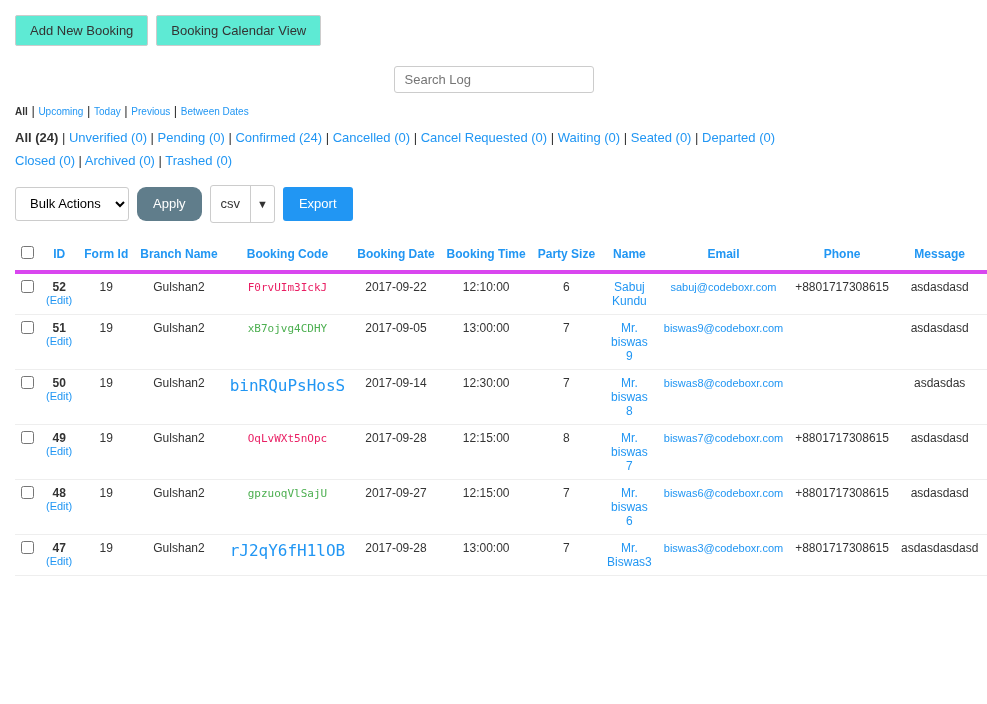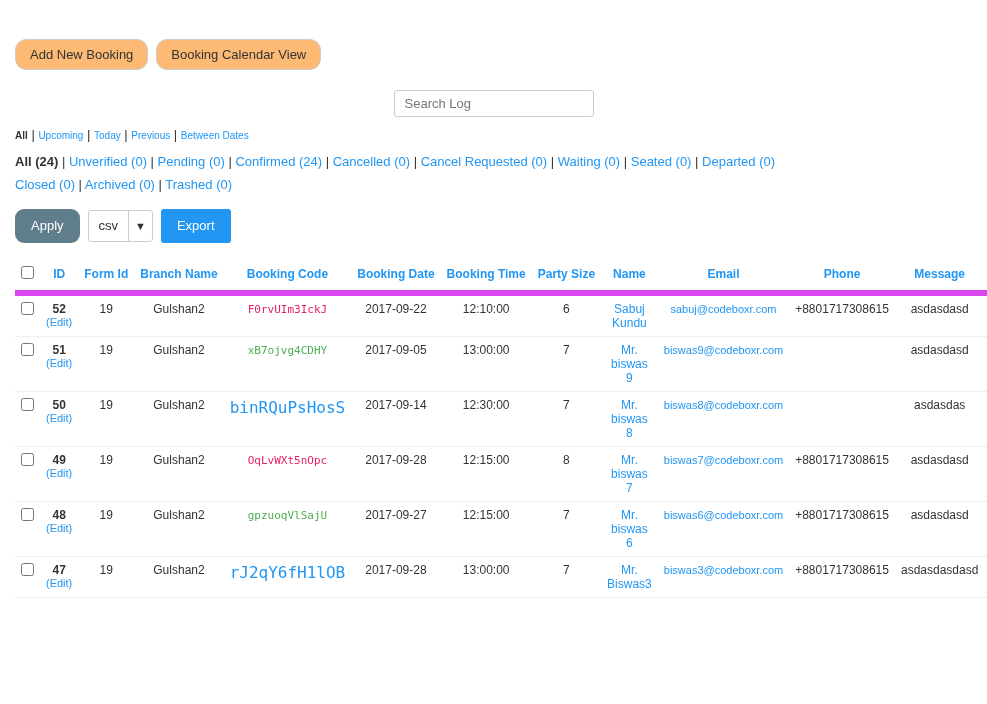--- a/index.html
+++ b/index.html
@@ -2,49 +2,49 @@
 <html><head>
   <meta charset="utf-8">
   <style>
     * { box-sizing: border-box; margin: 0; padding: 0; }
     body { font-family: Arial, sans-serif; font-size: 13px; color: #333; background: #fff; padding: 15px; }
 
     
     .header { display: flex; align-items: center; justify-content: space-between; margin-bottom: 20px; }
     .header-title { font-size: 26px; font-weight: bold; color: #333; }
     .header-buttons { display: flex; gap: 8px; }
-    .btn-outline { padding: 7px 14px; border: 1px solid #ccc; background: #fdba74; color: #333; cursor: pointer; font-size: 13px; border-radius: 11px; margin-top: 24px; }
+    .btn-outline { padding: 7px 14px; border: 1px solid #ccc; background: #5eead4; color: #333; cursor: pointer; font-size: 13px; border-radius: 2px; }
 
     
     .search-area { display: flex; justify-content: center; margin-bottom: 10px; }
     .search-input { border: 1px solid #ccc; padding: 5px 10px; font-size: 13px; width: 200px; border-radius: 3px; }
 
     
     .filter-bar { margin-bottom: 8px; }
     .filter-bar a { color: #2196F3; text-decoration: none; font-size: 10px; }
     .filter-bar a.active { color: #333; font-weight: bold; }
 
     
     .status-bar { margin-bottom: 12px; font-size: 13px; line-height: 1.8; }
     .status-bar a { color: #2196F3; text-decoration: none; }
     .status-bar a.active { color: #333; font-weight: bold; }
 
     
     .toolbar { display: flex; align-items: center; gap: 8px; margin-bottom: 15px; }
     .select-dropdown { border: 1px solid #ccc; padding: 5px 10px; font-size: 13px; border-radius: 3px; background: #fff; height: 34px; }
     .btn-apply { background: #607D8B; color: #fff; border: none; padding: 7px 16px; font-size: 13px; border-radius: 9px; cursor: pointer; height: 34px; }
     .btn-export { background: #2196F3; color: #fff; border: none; padding: 7px 16px; font-size: 13px; border-radius: 3px; cursor: pointer; height: 34px; }
-    .csv-wrap { display: flex; align-items: center; border: 1px solid #ccc; border-radius: 3px; height: 32px; }
+    .csv-wrap { display: flex; align-items: center; border: 1px solid #ccc; border-radius: 3px; height: 38px; }
     .csv-label { padding: 0 10px; font-size: 13px; border-right: 1px solid #ccc; height: 100%; display: flex; align-items: center; }
     .csv-arrow { padding: 0 6px; cursor: pointer; font-size: 11px; display: flex; align-items: center; height: 100%; }
 
     
     table { width: 100%; border-collapse: collapse; font-size: 12px; }
     thead tr { background: #fff; }
-    thead th { color: #2196F3; font-weight: bold; padding: 8px 6px; text-align: center; border-bottom: 6px solid #d946ef; white-space: nowrap; }
+    thead th { color: #2196F3; font-weight: bold; padding: 8px 6px; text-align: center; border-bottom: 4px solid #d946ef; white-space: nowrap; }
     tbody tr { border-bottom: 1px solid #eee; }
     tbody td { padding: 6px 6px; text-align: center; vertical-align: top; }
     .booking-code-pink { color: #E91E63; font-family: monospace; font-size: 11px; }
     .booking-code-green { color: #4CAF50; font-family: monospace; font-size: 11px; }
     .booking-code-blue { color: #2196F3; font-family: monospace; font-size: 16px; }
     .edit-link { color: #2196F3; text-decoration: none; display: block; font-size: 11px; }
     .id-cell { font-weight: bold; font-size: 12px; }
     .email-cell { color: #2196F3; font-size: 11px; }
     .name-cell { color: #2196F3; font-size: 12px; }
     input[type="checkbox"] { cursor: pointer; }
@@ -81,20 +81,23 @@
   <a href="#">Waiting (0)</a> |
   <a href="#">Seated (0)</a> |
   <a href="#">Departed (0)</a>
   <br>
   <a href="#">Closed (0)</a> |
   <a href="#">Archived (0)</a> |
   <a href="#">Trashed (0)</a>
 </div>
 
 <div class="toolbar">
+  <select class="select-dropdown">
+    <option>Bulk Actions</option>
+  </select>
   <button class="btn-apply">Apply</button>
   <div class="csv-wrap">
     <span class="csv-label">csv</span>
     <span class="csv-arrow">▼</span>
   </div>
   <button class="btn-export">Export</button>
 </div>
 
 <table>
   <thead>

